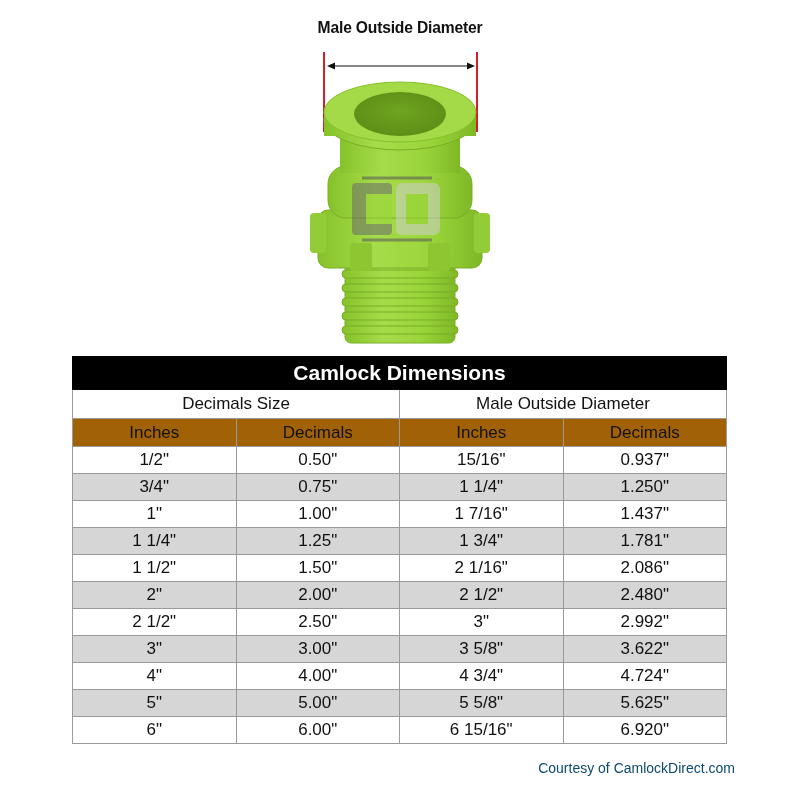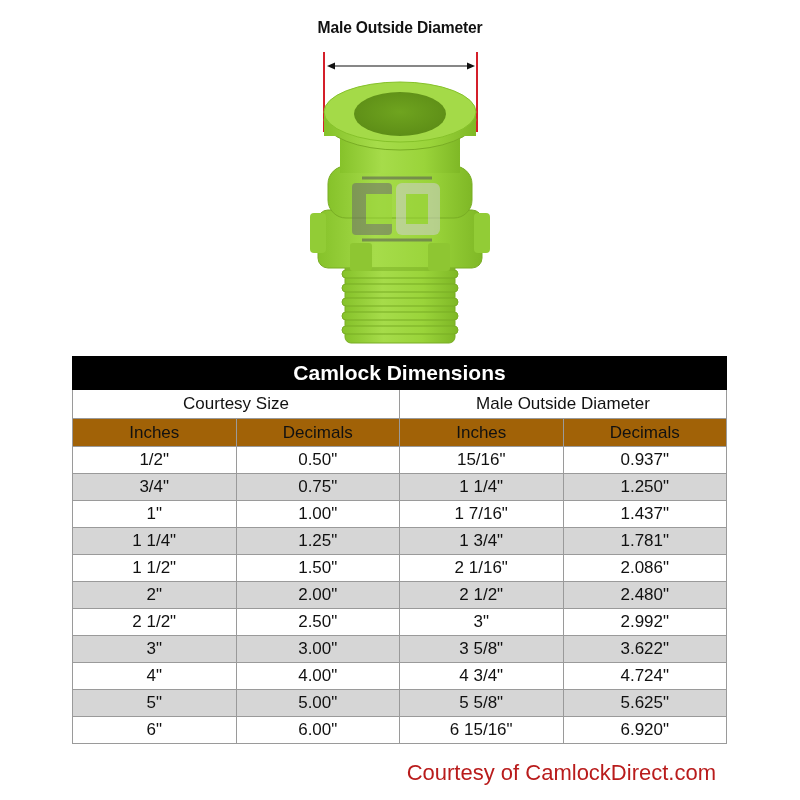--- a/index.html
+++ b/index.html
@@ -85,24 +85,24 @@
       height: 27px;
     }
     tbody tr:nth-child(even) td {
       background: #d6d6d6;
     }
     tbody tr:nth-child(odd) td {
       background: #ffffff;
     }
     .footer {
       position: absolute;
-      right: 84px;
+      right: 65px;
       top: 760px;
-      font-size: 22px;
-      color: #b91c1c;
+      font-size: 14px;
+      color: #0c4a6e;
     }
   </style>
 </head>
 <body>
 
 <div class="diagram-title">Male Outside Diameter</div>
 
 <div class="measure-line" style="left:323px"></div>
 <div class="measure-line" style="left:476px"></div>
 
@@ -160,21 +160,21 @@
   </g>
 </svg>
 
 <div class="table-wrap">
   <table>
     <thead>
       <tr class="title-row">
         <th colspan="4">Camlock Dimensions</th>
       </tr>
       <tr class="group-row">
-        <th colspan="2">Courtesy Size</th>
+        <th colspan="2">Decimals Size</th>
         <th colspan="2">Male Outside Diameter</th>
       </tr>
       <tr class="col-row">
         <th>Inches</th>
         <th>Decimals</th>
         <th>Inches</th>
         <th>Decimals</th>
       </tr>
     </thead>
     <tbody>

